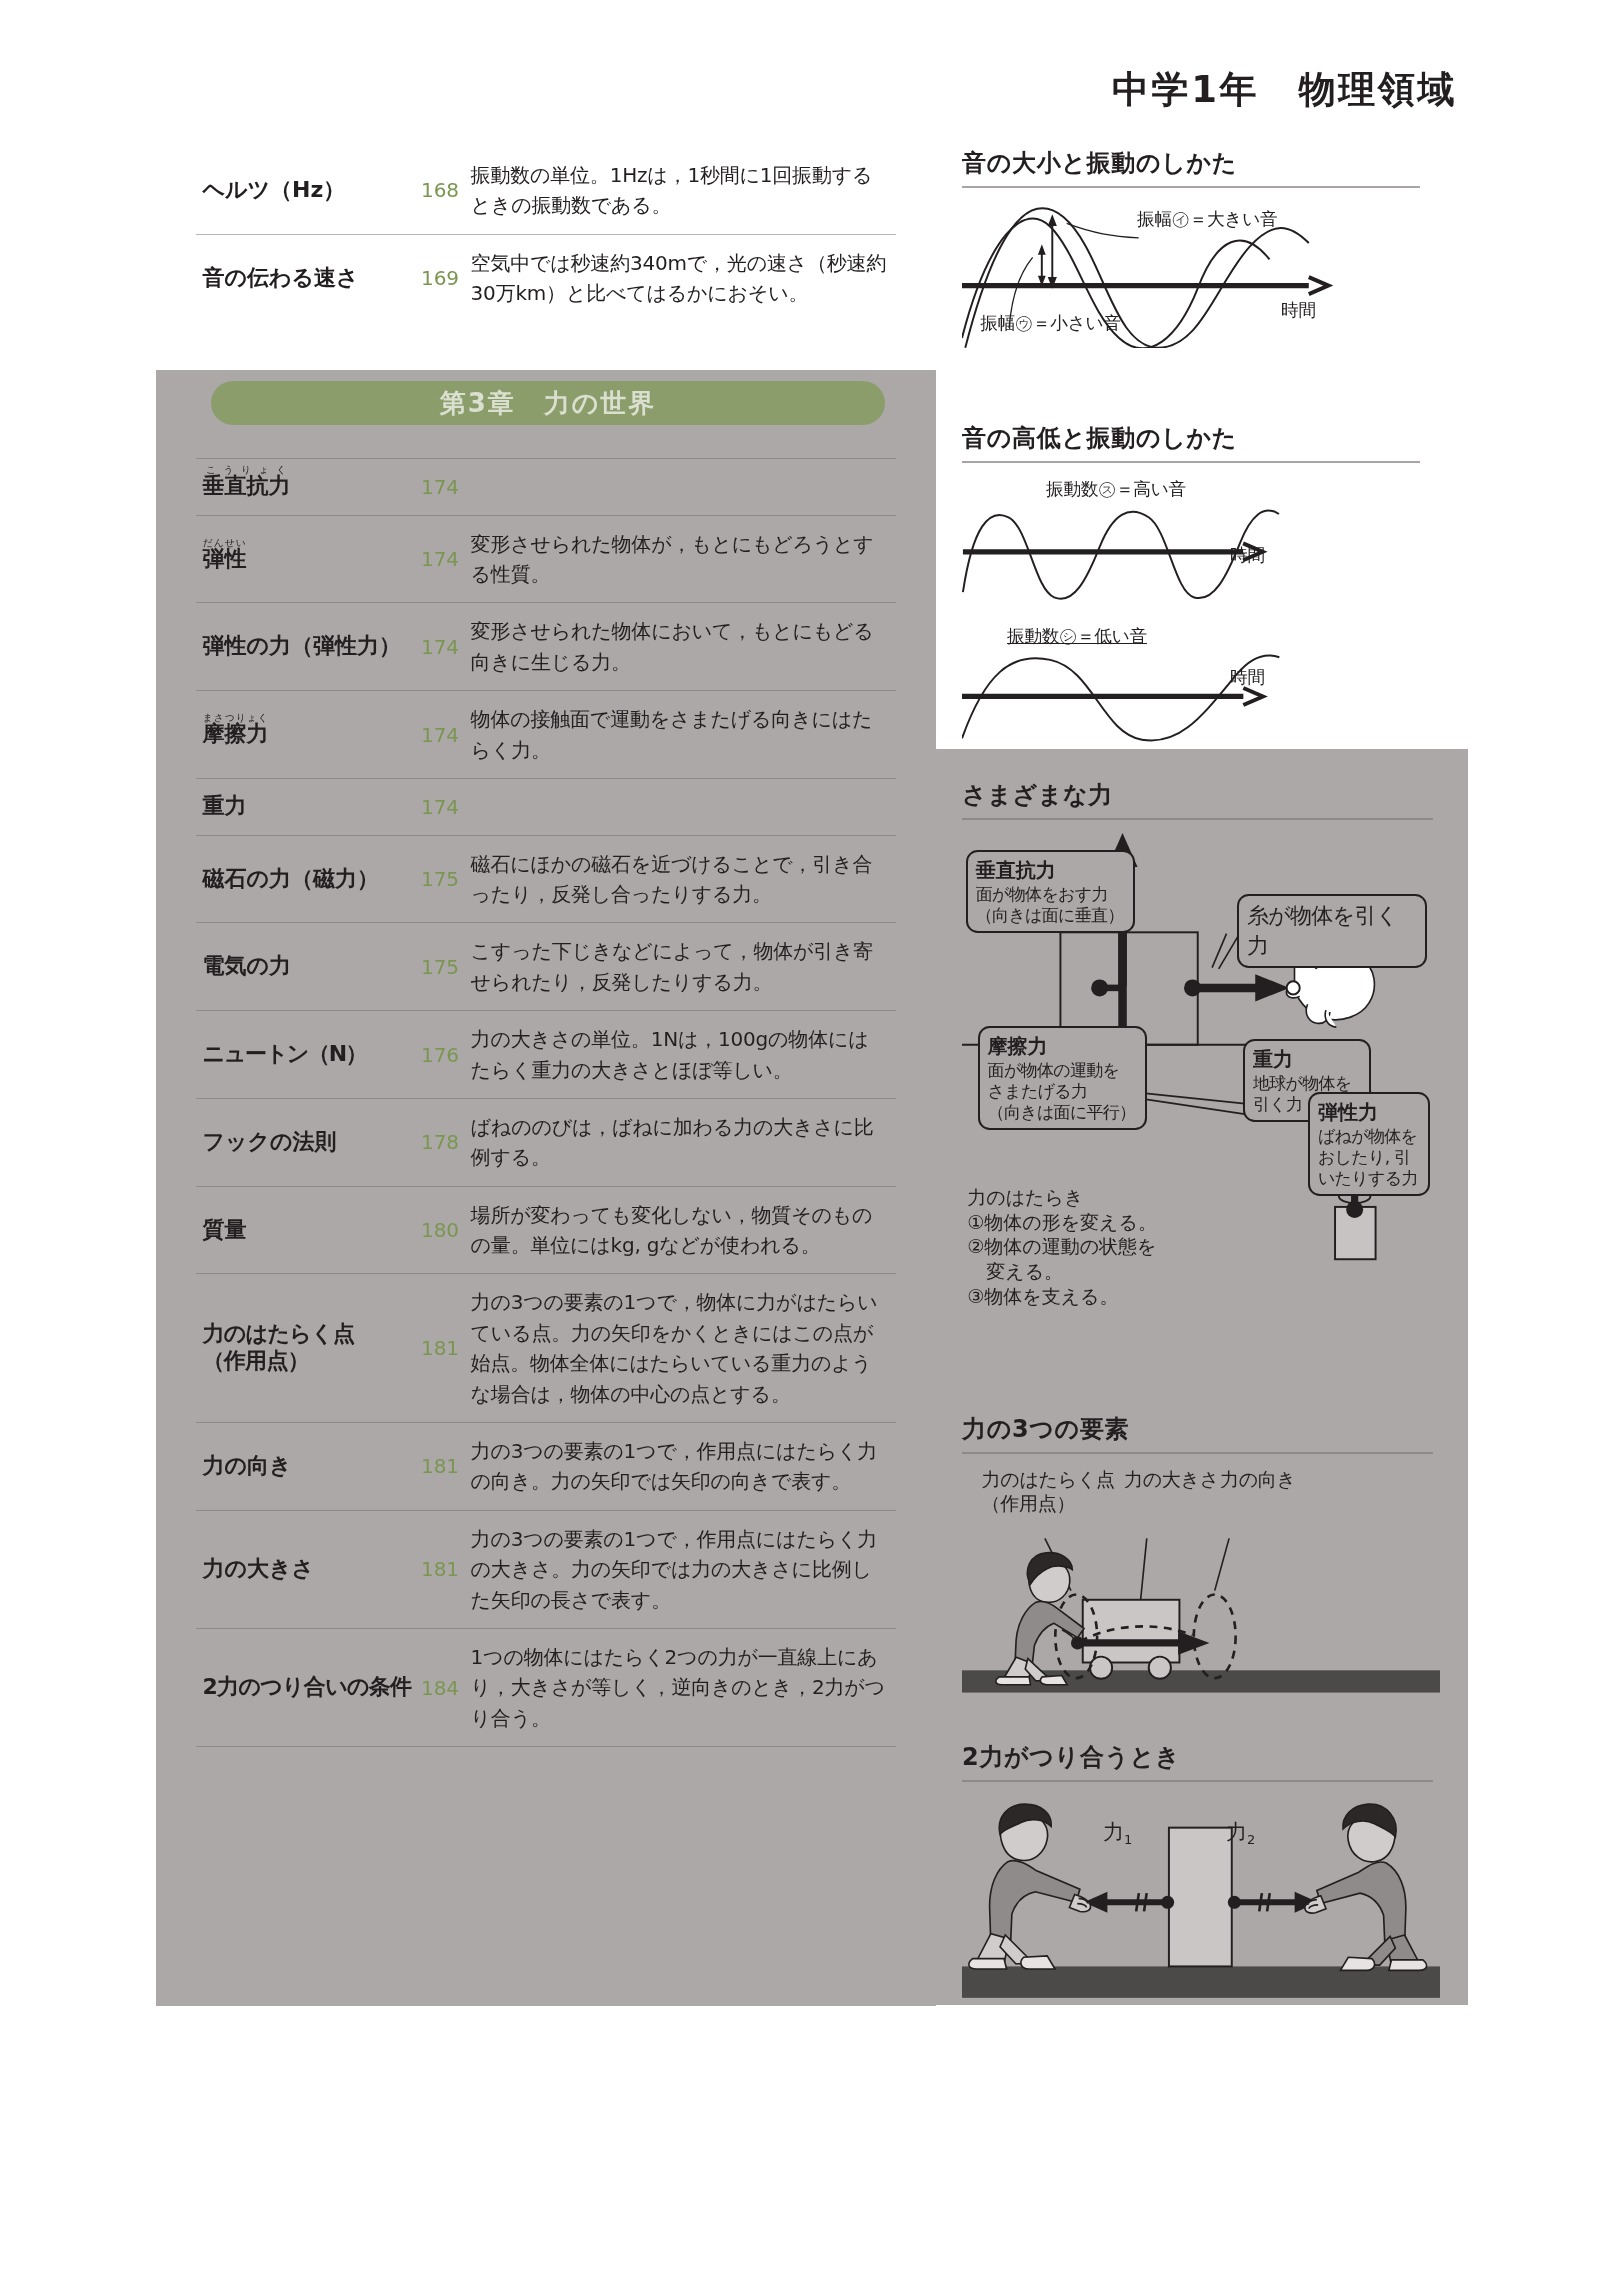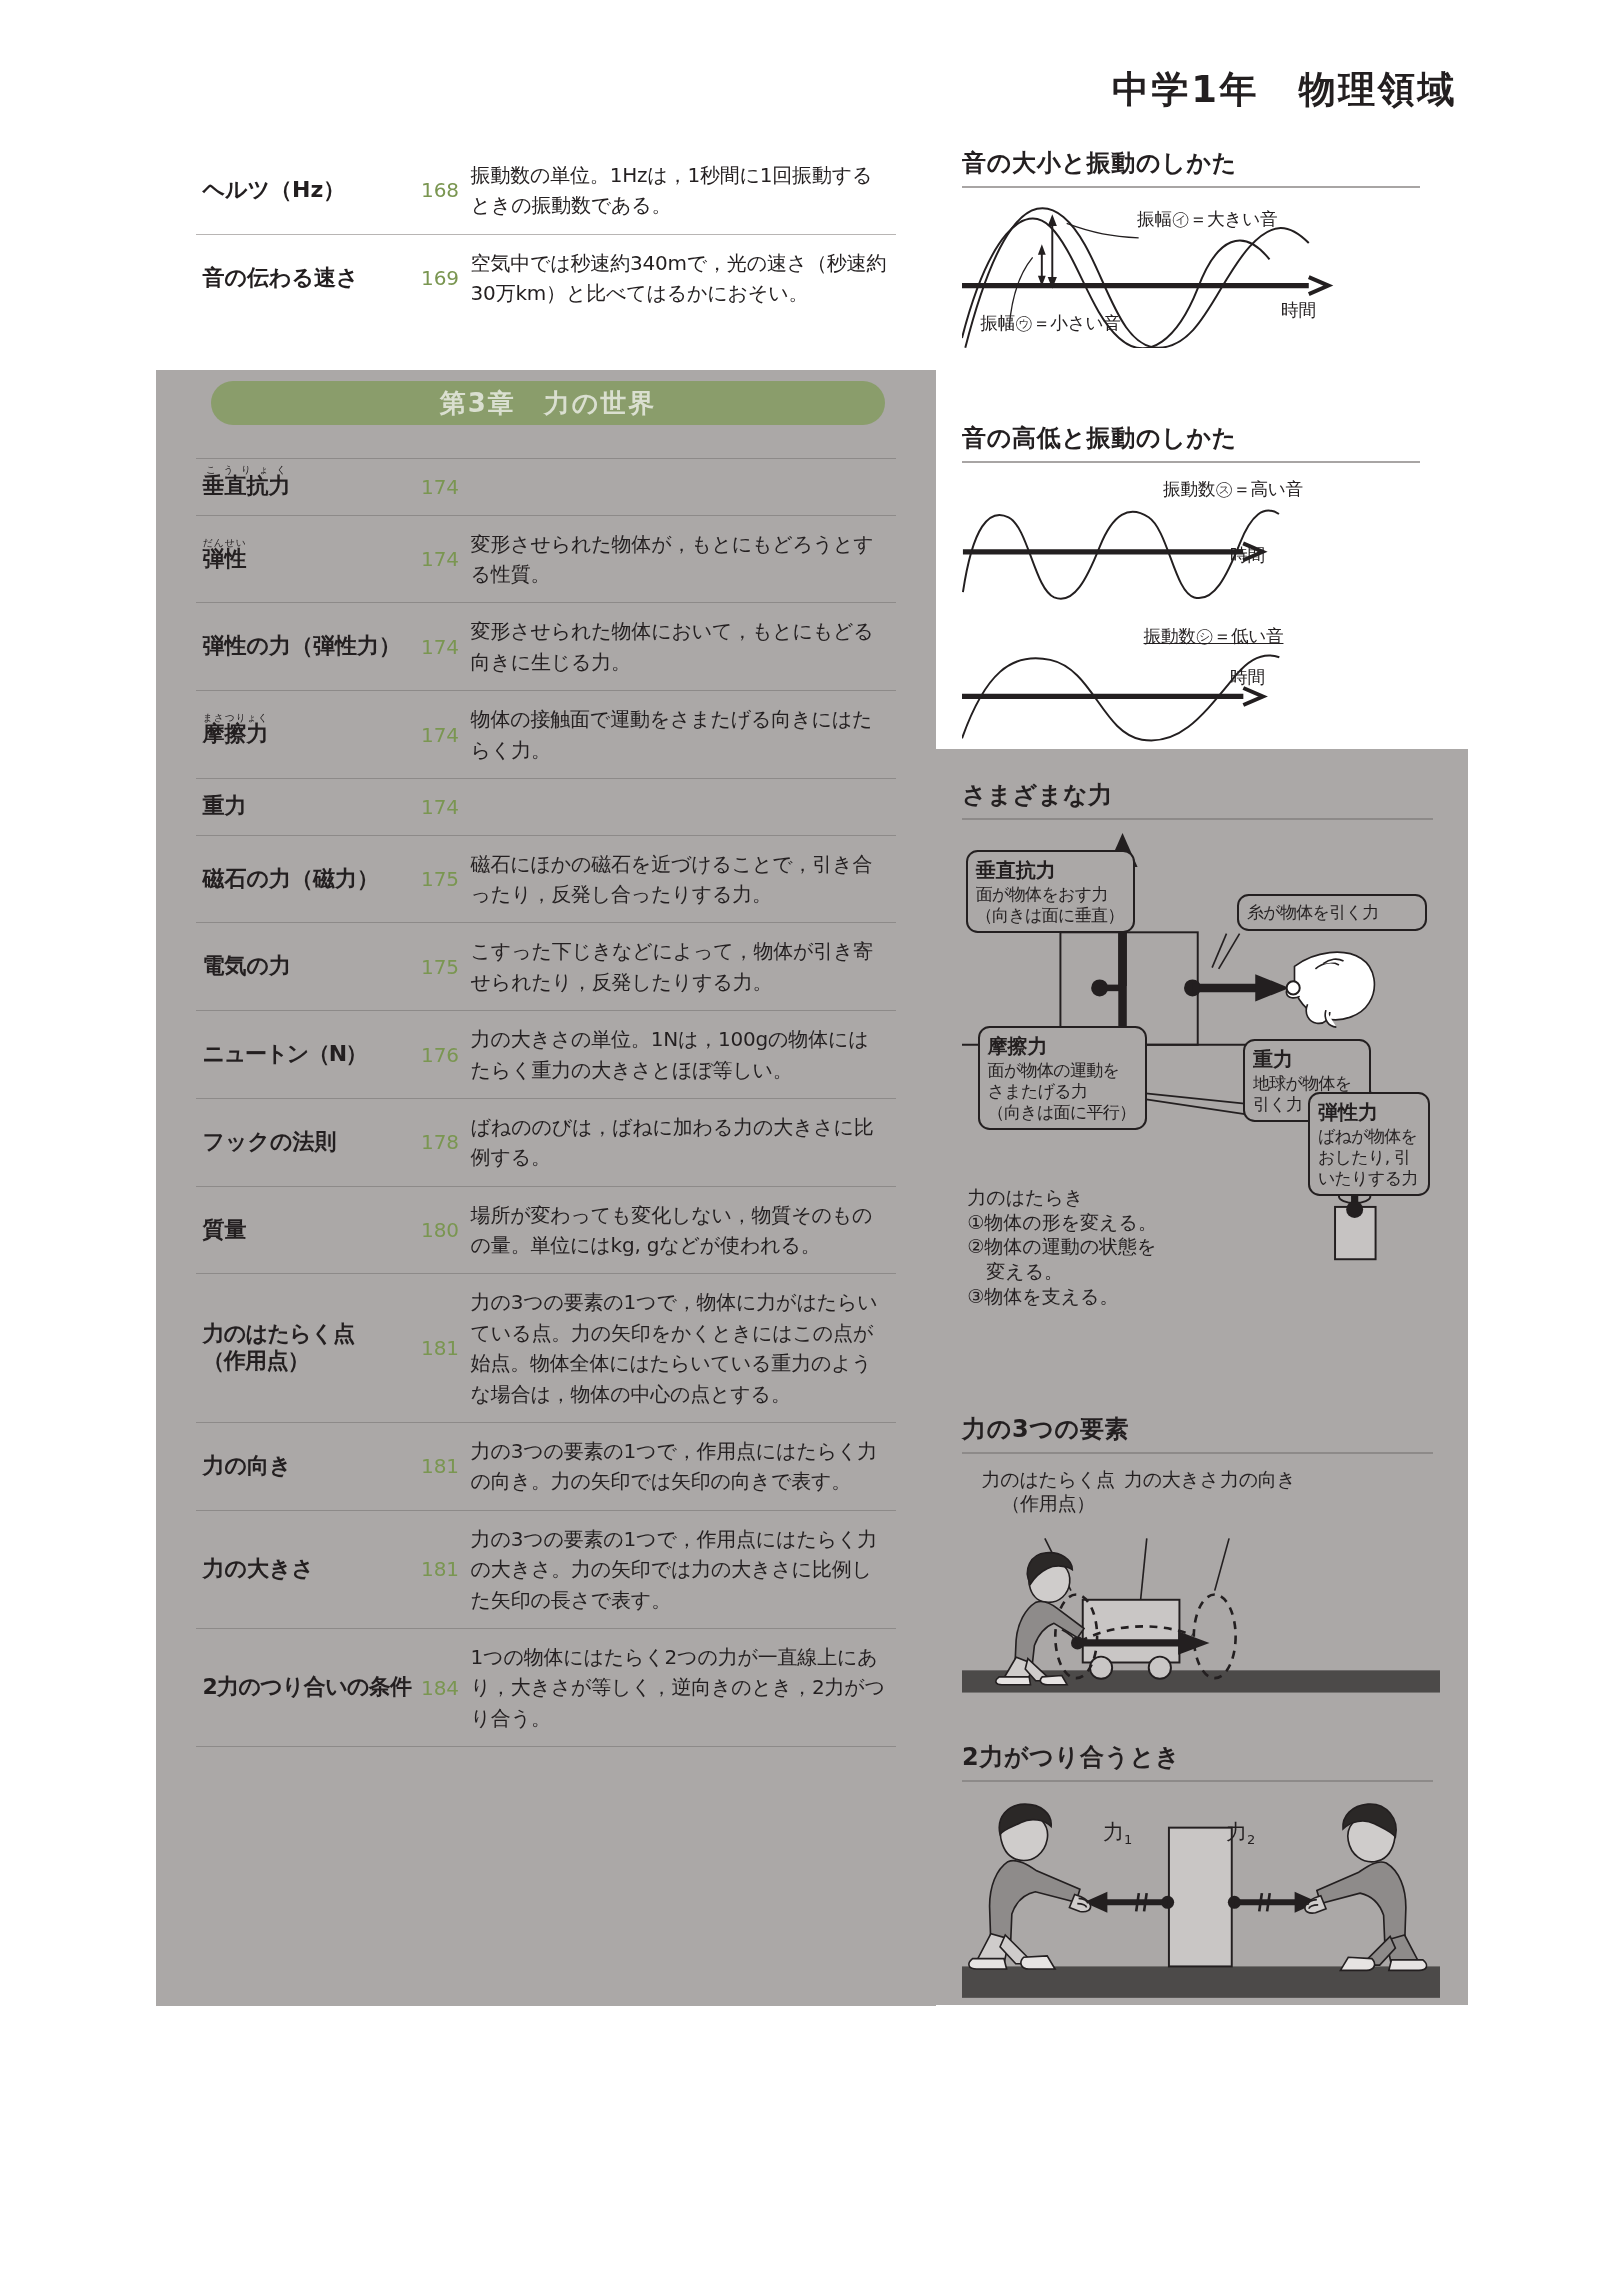--- a/index.html
+++ b/index.html
@@ -48,21 +48,21 @@
      margin-bottom:6.5px;}
   .fig-rule{height:2.6px;background:#a8a5a4;width:100%;margin-bottom:9.2px;}
   .fig-rule.dark{background:#8d8a89;}
 
   .fig-sound-a{left:962px;top:147px;width:458px;}
   .fig-sound-b{left:962px;top:422px;width:458px;}
   .fig-forces{left:962px;top:779px;width:471px;}
   .fig-three{left:962px;top:1413px;width:471px;}
   .fig-balance{left:962px;top:1741px;width:471px;}
 
-  .cap{font-size:17.7px;letter-spacing:-0.3px;text-align:center;}
+  .cap{font-size:17.7px;letter-spacing:-0.3px;}
   svg{display:block;}
 </style>
 </head>
 <body>
 
 <div class="panel-left"></div>
 <div class="panel-right"></div>
 
 <div class="page-title">中学1年　物理領域</div>
 
@@ -289,21 +289,21 @@
 
   <div style="position:absolute;left:3.9px;top:71px;width:169px;border:2px solid #231f20;
               border-radius:11.8px;padding:5.2px 7.9px;box-sizing:border-box;background:#aba8a7;">
     <div style="font-size:20px;font-weight:bold;">垂直抗力</div>
     <div style="font-size:17px;line-height:1.22;white-space:pre-line;letter-spacing:-0.7px;">面が物体をおす力
 （向きは面に垂直）</div>
   </div>
 
   <div style="position:absolute;left:275px;top:115px;width:190px;border:2px solid #231f20;
               border-radius:11.8px;padding:5.2px 7.9px;box-sizing:border-box;background:#aba8a7;">
-    <div style="font-size:17px;letter-spacing:-0.7px;">糸が物体を引く力</div>
+    <div style="font-size:22px;letter-spacing:-0.7px;">糸が物体を引く力</div>
   </div>
 
   <div style="position:absolute;left:15.7px;top:247px;width:169px;border:2px solid #231f20;
               border-radius:11.8px;padding:5.2px 7.9px;box-sizing:border-box;background:#aba8a7;">
     <div style="font-size:20px;font-weight:bold;">摩擦力</div>
     <div style="font-size:17px;line-height:1.22;white-space:pre-line;letter-spacing:-0.7px;">面が物体の運動を
 さまたげる力
 （向きは面に平行）</div>
   </div>
 

